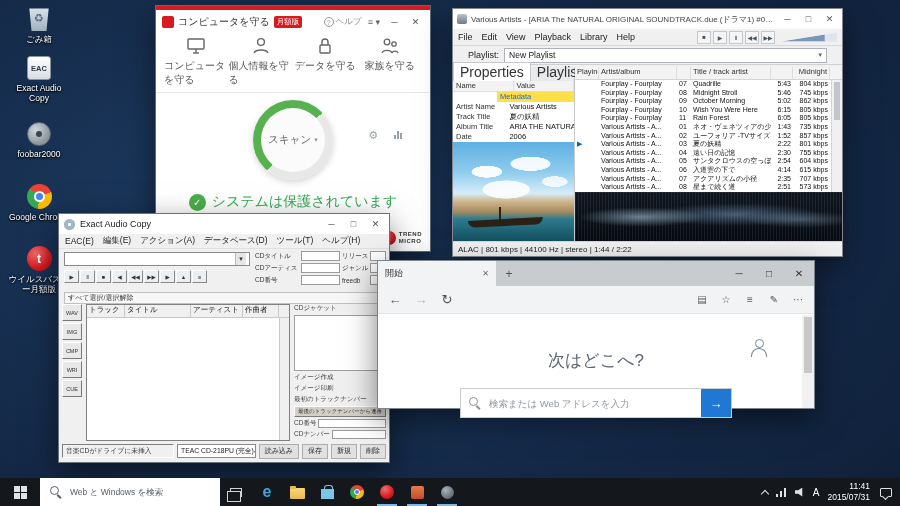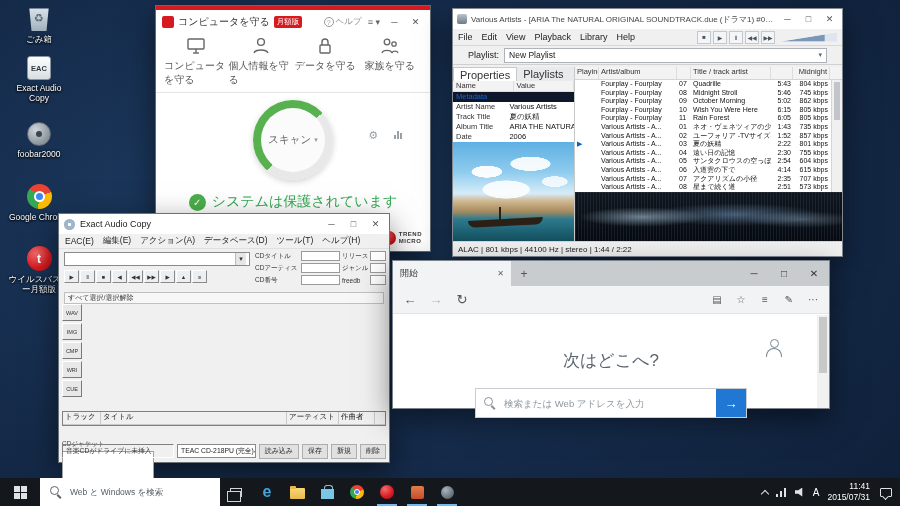--- a/index.html
+++ b/index.html
@@ -66,27 +66,27 @@
   .fb-menus{display:flex;gap:9px;font-size:9px;color:#222;}
   .fb-transport{margin-left:auto;display:flex;gap:2px;}
   .fb-tbtn{width:14px;height:13px;border:1px solid #c3c8cd;background:#f4f5f6;font-size:6px;display:flex;align-items:center;justify-content:center;color:#4a5archive1;color:#4a5560;}
   .fb-vol{width:56px;height:9px;margin-left:6px;background:#dfe5ec;clip-path:polygon(0 100%,100% 0,100% 100%);position:relative;}
   .fb-vol i{position:absolute;left:0;top:0;bottom:0;width:78%;background:#7a96b8;clip-path:polygon(0 100%,100% 22%,100% 100%);}
   .fb-playlistbar{height:19px;display:flex;align-items:center;gap:5px;padding:0 15px;border-bottom:1px solid #d0d0d0;font-size:9px;color:#222;}
   .fb-combo{flex:1;height:15px;background:#fff;border:1px solid #aeb2b8;display:flex;align-items:center;padding:0 4px;font-size:8.5px;color:#222;}
   .fb-combo .caret{margin-left:auto;font-size:7px;color:#666;}
   .fb-main{position:absolute;left:0;right:0;top:58px;bottom:15px;display:flex;background:#fff;}
   .fb-left{width:122px;border-right:1px solid #c8c8c8;display:flex;flex-direction:column;}
-  .fb-left-tabs{height:14px;display:flex;font-size:11px;color:#333;background:#e9eaeb;}
+  .fb-left-tabs{height:14px;display:flex;font-size:14px;color:#333;background:#e9eaeb;align-items:flex-end;}
   .fb-left-tabs span{padding:1px 6px;}
   .fb-left-tabs .active{background:#fff;border:1px solid #c8c8c8;border-bottom:none;}
   .fb-meta{font-size:7.5px;}
   .fb-meta-head{display:flex;height:11px;background:#f3f3f3;border-bottom:1px solid #ddd;color:#333;}
   .fb-meta-head span{flex:1;padding:0 3px;border-right:1px solid #ddd;}
-  .fb-meta-section{height:10px;padding:0 3px;color:#1a66cc;background:#0f172a;}
+  .fb-meta-section{height:10px;padding:0 3px;color:#1a66cc;background:#fde047;margin-left:44px;}
   .fb-meta-row{display:flex;height:10px;line-height:10px;}
   .fb-meta-row .k{width:45%;padding:0 3px;color:#333;overflow:hidden;white-space:nowrap;}
   .fb-meta-row .v{width:55%;padding:0 2px;color:#111;overflow:hidden;white-space:nowrap;}
   .fb-art{flex:1;position:relative;overflow:hidden;background:
     radial-gradient(26px 10px at 28% 30%,rgba(255,255,255,.95) 58%,transparent 60%),
     radial-gradient(34px 12px at 64% 22%,rgba(255,255,255,.9) 58%,transparent 60%),
     radial-gradient(22px 9px at 84% 40%,rgba(255,255,255,.8) 58%,transparent 60%),
     radial-gradient(42px 16px at 44% 48%,rgba(255,255,255,.85) 55%,transparent 58%),
     linear-gradient(180deg,#5fb0e2 0%,#8ecbee 30%,#d6ecf8 52%,#cfb68c 60%,#a88c60 70%,#2c7a8e 78%,#14505f 100%);}
   .fb-art::before{content:"";position:absolute;left:38%;bottom:19%;width:2px;height:15px;background:#2b1f16;}
@@ -119,42 +119,42 @@
   .eac-drive .caret{margin-left:auto;font-size:7px;background:#e6e6e6;border-left:1px solid #bbb;width:11px;text-align:center;height:100%;line-height:12px;}
   .eac-transport{position:absolute;left:5px;top:21px;display:flex;gap:1px;}
   .eac-tbtn{width:15px;height:13px;background:#eceff1;border:1px solid;border-color:#fff #8a8a8a #8a8a8a #fff;font-size:5.5px;display:flex;align-items:center;justify-content:center;color:#333;}
   .eac-fields{position:absolute;left:196px;top:2px;right:3px;display:flex;flex-direction:column;gap:2px;}
   .eac-frow{display:flex;align-items:center;gap:2px;font-size:6.5px;color:#333;}
   .eac-frow .lbl{width:44px;overflow:hidden;white-space:nowrap;}
   .eac-frow .inp{flex:1;height:10px;background:#fff;border:1px solid #9a9a9a;}
   .eac-frow .lbl2{width:26px;overflow:hidden;white-space:nowrap;}
   .eac-frow .inp2{width:16px;height:10px;background:#fff;border:1px solid #9a9a9a;}
   .eac-selectbar{height:12px;margin:1px 5px;background:#f7f7f7;border:1px solid #c0c0c0;font-size:7px;color:#333;display:flex;align-items:center;padding:0 3px;}
-  .eac-main{position:absolute;left:3px;right:3px;top:90px;bottom:21px;display:flex;gap:14px;flex-direction:column;}
+  .eac-main{position:absolute;left:3px;right:3px;top:90px;bottom:21px;display:flex;gap:4px;}
   .eac-side{width:20px;display:flex;flex-direction:column;gap:2px;}
   .eac-sbtn{height:17px;background:#e8e8e8;border:1px solid;border-color:#fff #7a7a7a #7a7a7a #fff;font-size:5.5px;display:flex;align-items:center;justify-content:center;color:#333;}
   .eac-table{flex:1;display:flex;border:1px solid #808080;background:#fff;flex-direction:column;}
   .eac-thead{display:flex;height:13px;background:#f0f0f0;font-size:7.5px;color:#222;border-bottom:1px solid #c9c9c9;padding-right:10px;}
   .eac-thead span{border-right:1px solid #c9c9c9;padding:0 2px;overflow:hidden;white-space:nowrap;}
   .tc-track{width:38px;}.tc-title{flex:1;}.tc-artist{width:52px;}.tc-comp{width:36px;}
   .eac-tbody{flex:1;position:relative;}
   .eac-vscroll{position:absolute;right:0;top:0;bottom:0;width:10px;background:#f0f0f0;border-left:1px solid #c9c9c9;}
   .eac-right{width:92px;display:flex;flex-direction:column;gap:2px;font-size:6.5px;color:#444;}
   .eac-cover{height:56px;background:#fff;border:1px solid #a0a0a0;}
   .eac-minirow{display:flex;align-items:center;gap:2px;}
   .eac-minirow .minp{flex:1;height:9px;background:#fff;border:1px solid #9a9a9a;}
   .eac-graybtn{background:#d4d0c8;border:1px solid;border-color:#fff #7a7a7a #7a7a7a #fff;font-size:5.5px;text-align:center;padding:1px 0;color:#333;}
   .eac-bottom{position:absolute;left:3px;right:3px;bottom:3px;height:16px;display:flex;gap:3px;align-items:center;}
   .eac-status{width:112px;height:14px;border:1px solid;border-color:#808080 #fff #fff #808080;font-size:6.8px;display:flex;align-items:center;padding:0 3px;color:#333;overflow:hidden;white-space:nowrap;}
   .eac-combo2{flex:1;height:14px;background:#fff;border:1px solid #8a8a8a;font-size:6.8px;display:flex;align-items:center;padding:0 3px;color:#222;overflow:hidden;white-space:nowrap;}
   .eac-combo2 .caret{margin-left:auto;font-size:6px;color:#555;}
   .eac-btn{height:15px;background:#e1e1e1;border:1px solid #adadad;font-size:7px;color:#222;display:flex;align-items:center;justify-content:center;padding:0 5px;white-space:nowrap;}
 
   
-  .edge{left:392px;top:260px;width:438px;height:149px;z-index:30;border-color:#7b848c;background:#fff;}
+  .edge{left:377px;top:260px;width:438px;height:149px;z-index:30;border-color:#7b848c;background:#fff;}
   .edge-tabstrip{height:25px;background:#c9cccf;display:flex;align-items:stretch;}
   .edge-tab{width:118px;background:#f2f3f4;display:flex;align-items:center;gap:4px;padding:0 7px;font-size:9px;color:#333;}
   .edge-tab .tab-title{flex:1;overflow:hidden;white-space:nowrap;}
   .edge-tab .tab-close{font-size:8px;color:#666;}
   .edge-newtab{width:26px;display:flex;align-items:center;justify-content:center;font-size:12px;color:#555;}
   .edge-winbtns{margin-left:auto;display:flex;}
   .edge-winbtns span{width:30px;display:flex;align-items:center;justify-content:center;font-size:10px;color:#333;}
   .edge-toolbar{height:28px;background:#f2f3f4;display:flex;align-items:center;padding:0 4px;border-bottom:1px solid #e2e4e6;}
   .nav-btn{width:26px;text-align:center;font-size:13px;color:#555;}
   .nav-btn.dim{color:#b0b6bb;}

